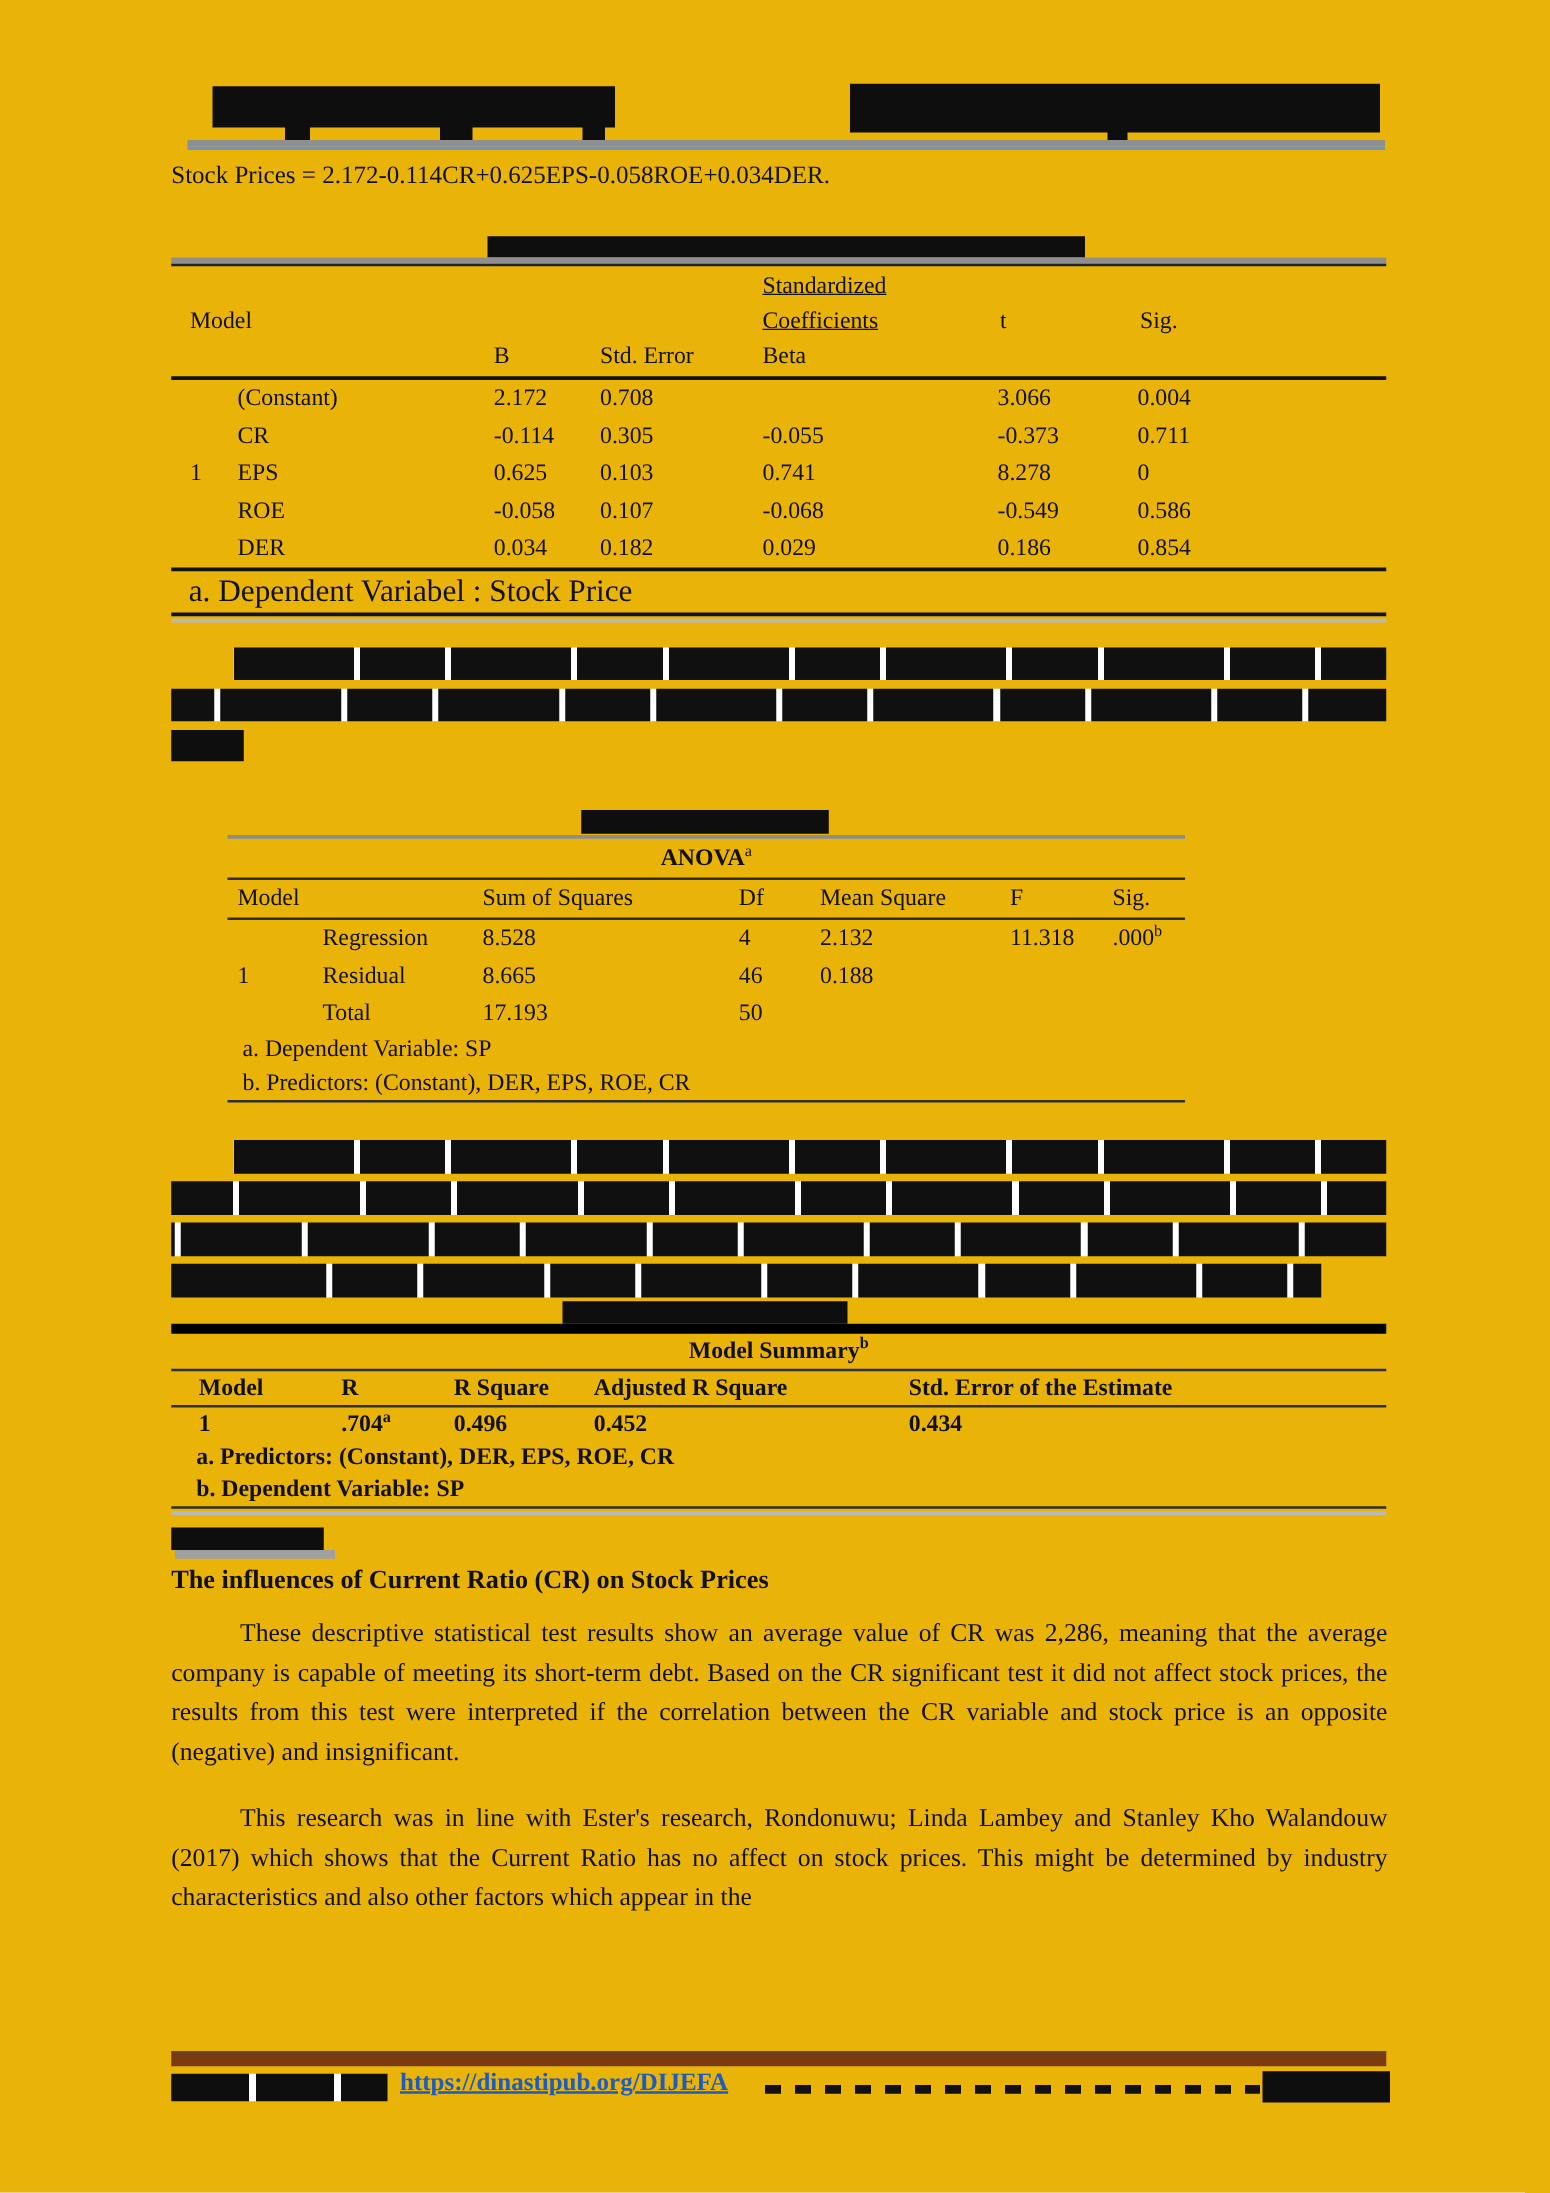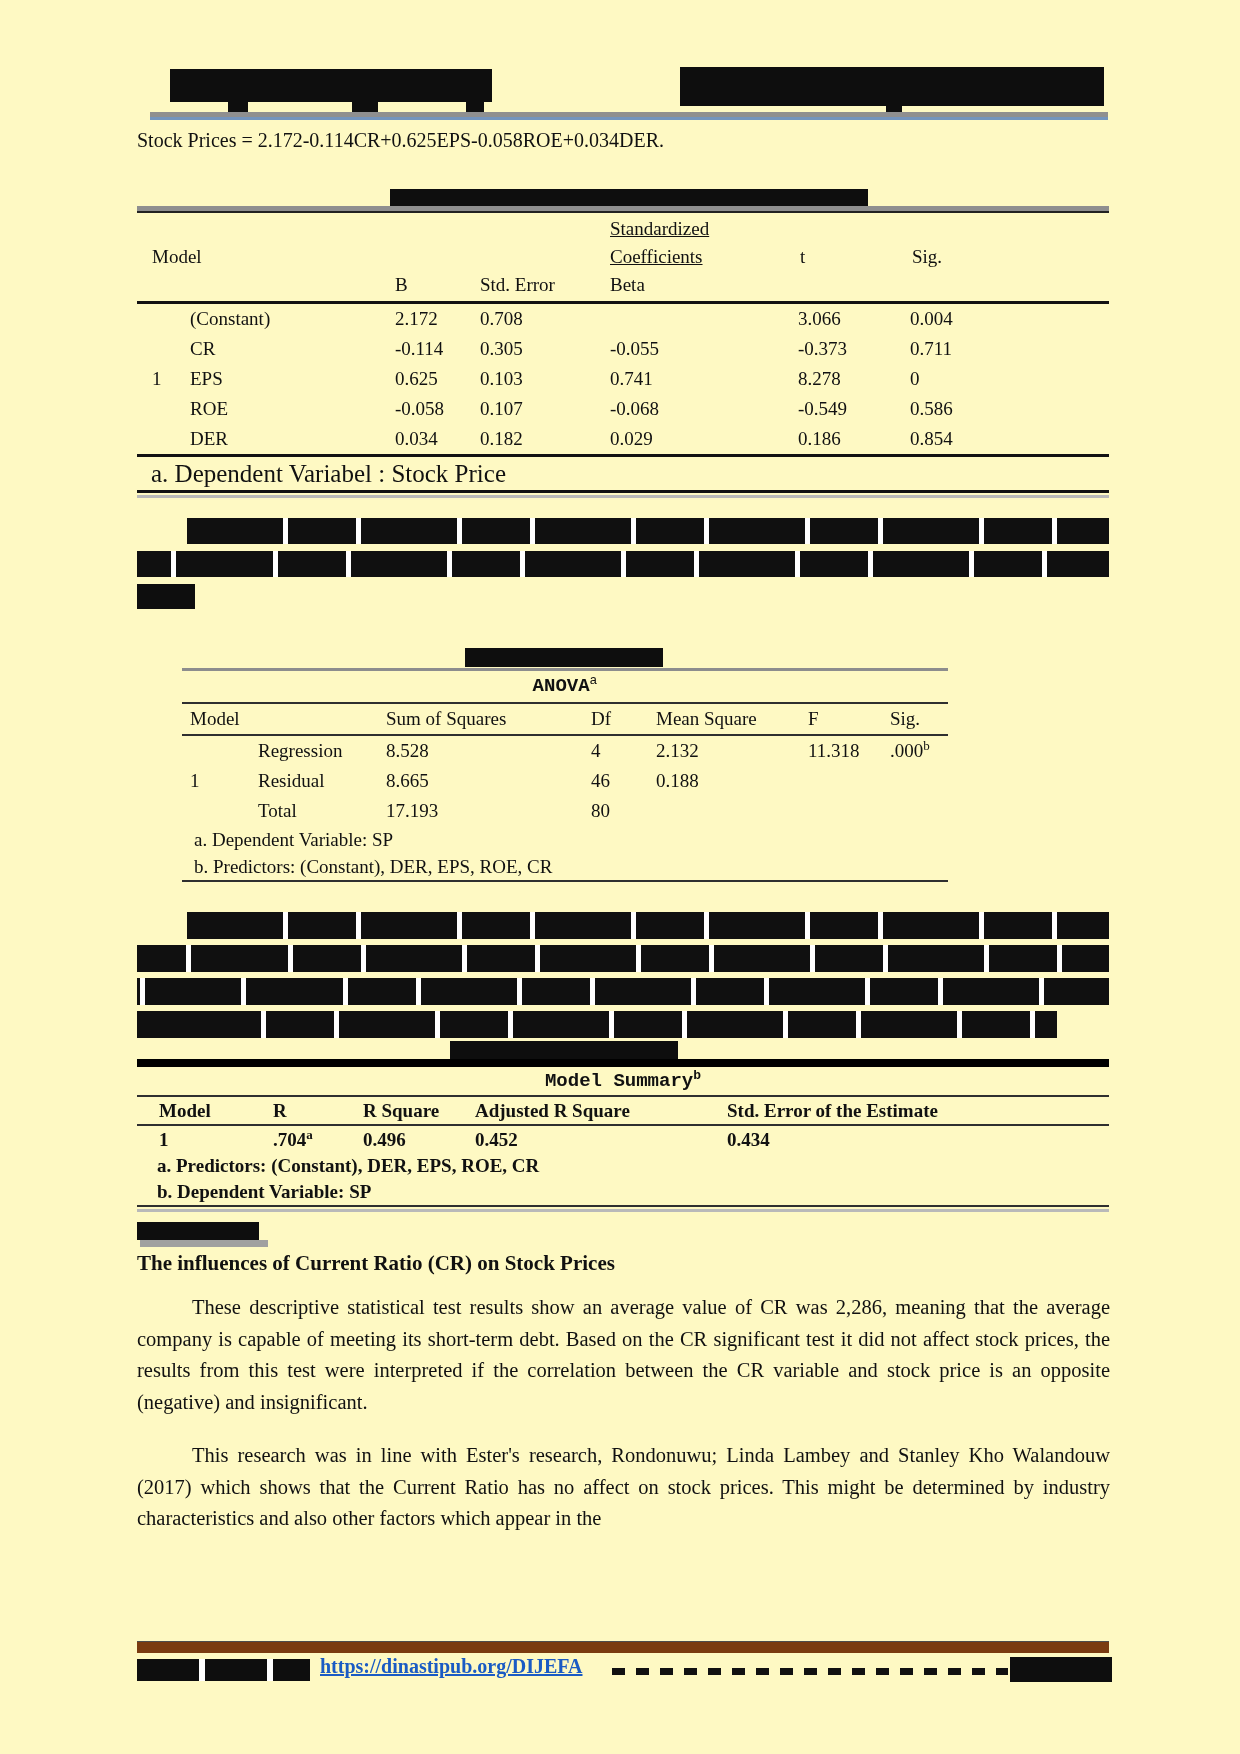--- a/index.html
+++ b/index.html
@@ -1,16 +1,16 @@
 <!DOCTYPE html>
 <html><head>
 <meta charset="utf-8">
 <style>
   html,body{margin:0;padding:0;background:#e8e8e8;}
-  .page{position:relative;width:1240px;height:1754px;background:#fef9c3;margin:0 auto;
+  .page{position:relative;width:1240px;height:1754px;background:#eab308;margin:0 auto;
         font-family:"Liberation Serif", serif;color:#111;overflow:hidden;}
   .abs{position:absolute;}
   .redact{position:absolute;background:#0e0e0e;}
   .rline{position:absolute;height:26px;
          background:repeating-linear-gradient(90deg,#101010 0 96px,#ffffff 96px 101px,#101010 101px 169px,#ffffff 169px 174px);}
   .blob{position:absolute;background:#0e0e0e;}
   .divider-gray{position:absolute;left:150px;top:112px;width:958px;height:5px;background:#8f8f8f;}
   .divider-blue{position:absolute;left:150px;top:117px;width:958px;height:3px;background:#7394bd;}
   .equation{position:absolute;left:137px;top:127px;font-size:20px;line-height:26px;white-space:nowrap;}
 
@@ -33,21 +33,21 @@
   .h-beta{left:473px;top:58px;}
   .coef-grid{display:grid;grid-template-columns:45px 205px 85px 130px 188px 112px 1fr;}
   .coef-grid .g{height:30px;line-height:30px;overflow:hidden;white-space:nowrap;}
   .g.pl{padding-left:8px;}
   .g.num{padding-left:15px;}
   .footnote-row{height:33px;line-height:33px;padding-left:14px;font-size:25px;}
 
   
   .anova-table{position:absolute;left:182px;top:668px;width:766px;font-size:19px;}
   .bar3g{height:3px;background:#8d8d8d;}
-  .tbl-title{height:31px;line-height:31px;text-align:center;font-family:Liberation Mono, monospace;}
+  .tbl-title{height:31px;line-height:31px;text-align:center;}
   .anova-grid{display:grid;grid-template-columns:68px 128px 205px 65px 152px 82px 1fr;}
   .anova-grid .g{height:30px;line-height:30px;overflow:hidden;white-space:nowrap;}
   .span2{grid-column:1 / 3;}
   .fnote{height:27px;line-height:27px;padding-left:12px;}
 
   
   .ms-table{position:absolute;left:137px;top:1059px;width:972px;font-size:19px;font-weight:bold;}
   .bar8k{height:8px;background:#000;}
   .ms-grid{display:grid;grid-template-columns:128px 90px 112px 252px 1fr;}
   .ms-grid .g{height:27px;line-height:27px;overflow:hidden;white-space:nowrap;}
@@ -197,21 +197,21 @@
       <div class="g pl">Residual</div>
       <div class="g pl">8.665</div>
       <div class="g pl">46</div>
       <div class="g pl">0.188</div>
       <div class="g pl"></div>
       <div class="g pl"></div>
 
       <div class="g pl"></div>
       <div class="g pl">Total</div>
       <div class="g pl">17.193</div>
-      <div class="g pl">80</div>
+      <div class="g pl">50</div>
       <div class="g pl"></div>
       <div class="g pl"></div>
       <div class="g pl"></div>
     </div>
 
     <div class="fnote">a. Dependent Variable: SP</div>
     <div class="fnote">b. Predictors: (Constant), DER, EPS, ROE, CR</div>
     <div class="bar2"></div>
   </div>
 

